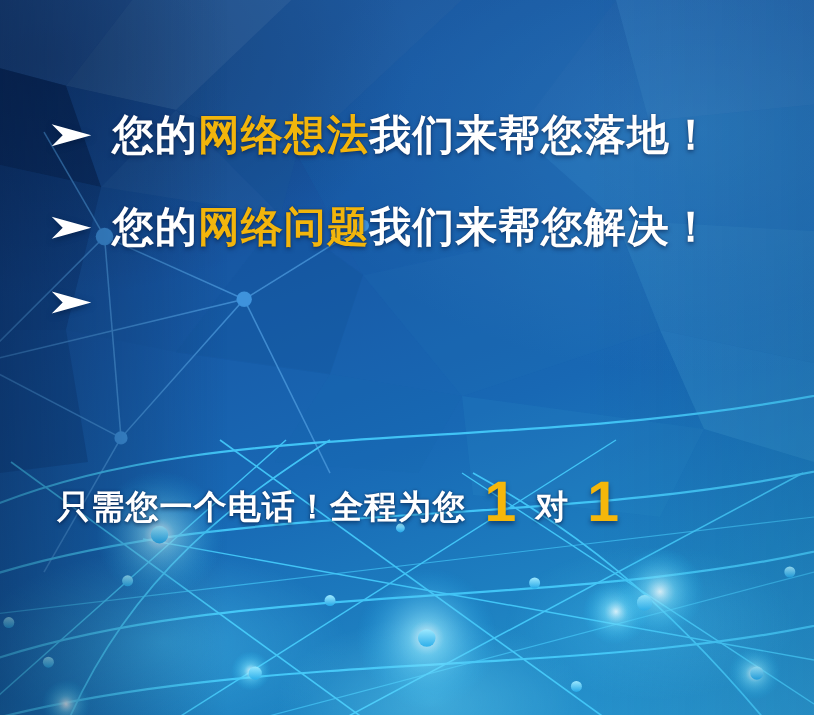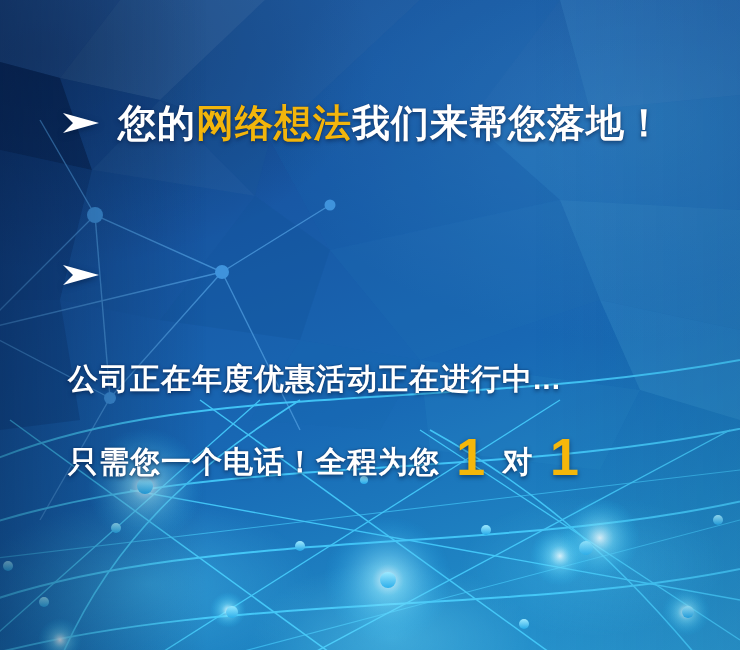--- a/index.html
+++ b/index.html
@@ -22,21 +22,21 @@
       linear-gradient(160deg,#1b4f93 0%,#1857a4 32%,#1868b4 58%,#1f86c4 82%,#2b9ad2 100%);
   }
   .bg-mesh{position:absolute;left:0;right:0;bottom:0;height:300px;}
   .vignette{
     position:absolute;inset:0;
     background:linear-gradient(to right,rgba(5,24,60,.45),rgba(5,24,60,0) 28%,rgba(5,24,60,0) 72%,rgba(5,30,70,.12));
     pointer-events:none;
   }
 
   
-  .content{position:absolute;inset:0;margin-left:16px;}
+  .content{position:absolute;inset:0;}
 
   .bullet-row{
     position:absolute;left:0;right:0;
     display:flex;align-items:center;
   }
   .bullet-row.r1{top:104px;}
   .bullet-row.r2{top:188px;}
   .bullet-row.r3{top:262px;}
 
   .arrow-icon{
@@ -201,30 +201,39 @@
       <span class="arrow-icon">
         <svg width="40" height="26" viewBox="0 0 40 26" aria-hidden="true">
           <path d="M2 3 L38 13 L2 23 L12 13 Z" fill="#ffffff"></path>
         </svg>
       </span>
       <span class="headline">
         <span>您的</span><span class="hl">网络想法</span><span>我们来帮您落地！</span>
       </span>
     </div>
 
+    <div class="bullet-row r2">
+      <span class="arrow-icon">
+        <svg width="40" height="26" viewBox="0 0 40 26" aria-hidden="true">
+          <path d="M2 3 L38 13 L2 23 L12 13 Z" fill="#ffffff"></path>
+        </svg>
+      </span>
+      <span class="headline">
+        <span>您的</span><span class="hl">网络问题</span><span>我们来帮您解决！</span>
+      </span>
+    </div>
 
     <div class="bullet-row r3">
       <span class="arrow-icon">
         <svg width="40" height="26" viewBox="0 0 40 26" aria-hidden="true">
           <path d="M2 3 L38 13 L2 23 L12 13 Z" fill="#ffffff"></path>
         </svg>
       </span>
     </div>
 
-    <div class="sub s1">公司正在年度优惠活动正在进行中...</div>
 
     <div class="sub s2">
       <span class="seg">只需您一个电话！全程为您 </span>
         <span class="big-one">1</span>
         <span class="seg"> 对 </span>
         <span class="big-one">1</span>
     </div>
 
   </div>
 </div>

